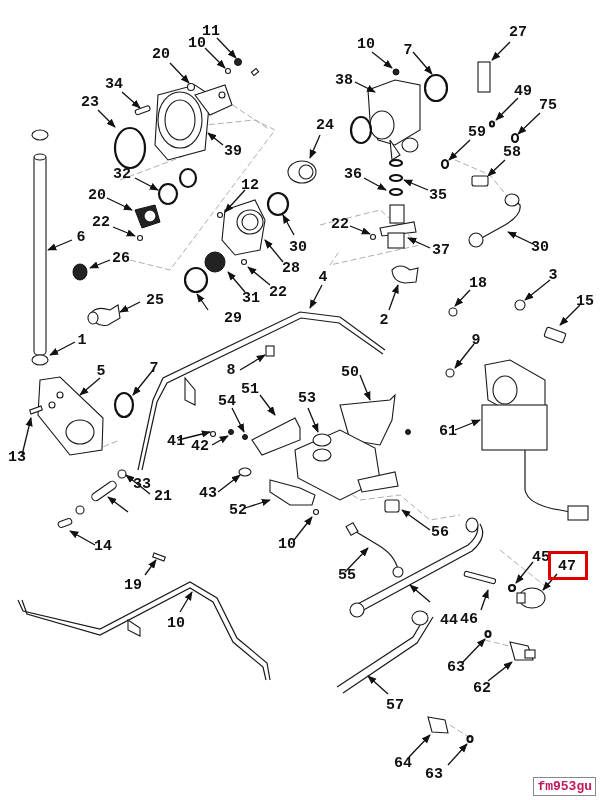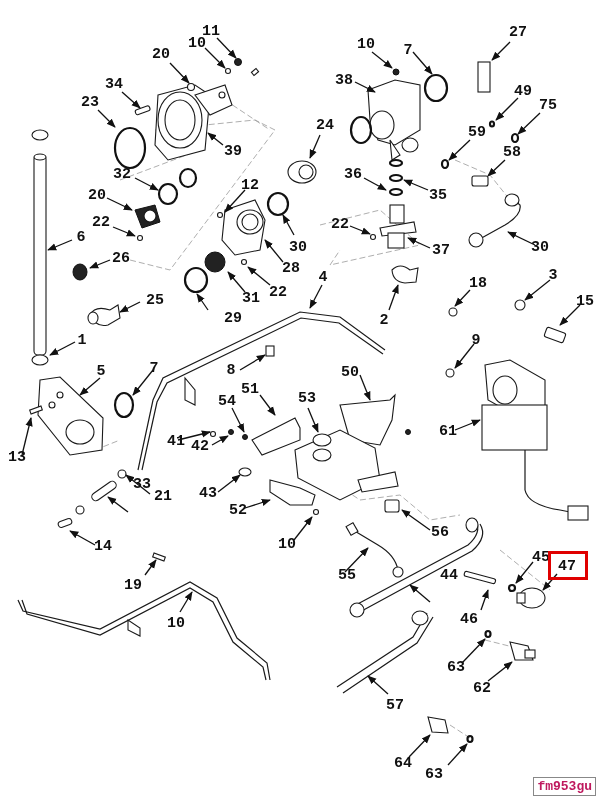--- a/index.html
+++ b/index.html
@@ -361,21 +361,21 @@
   <span class="callout" style="left:142px;top:484px">33</span>
   <span class="callout" style="left:238px;top:510px">52</span>
   <span class="callout" style="left:287px;top:544px">10</span>
   <span class="callout" style="left:440px;top:532px">56</span>
   <span class="callout" style="left:103px;top:546px">14</span>
   <span class="callout" style="left:347px;top:575px">55</span>
   <span class="callout" style="left:541px;top:557px">45</span>
   <div class="highlight-box" style="left: 548px; top: 551px; width: 40px; height: 29px; border-color: rgb(224, 0, 0);"></div>
   <span class="callout" style="left:567px;top:566px">47</span>
   <span class="callout" style="left:133px;top:585px">19</span>
-  <span class="callout" style="left:449px;top:575px">44</span>
+  <span class="callout" style="left:449px;top:620px">44</span>
   <span class="callout" style="left:469px;top:619px">46</span>
   <span class="callout" style="left:176px;top:623px">10</span>
   <span class="callout" style="left:456px;top:667px">63</span>
   <span class="callout" style="left:482px;top:688px">62</span>
   <span class="callout" style="left:395px;top:705px">57</span>
   <span class="callout" style="left:403px;top:763px">64</span>
   <span class="callout" style="left:434px;top:774px">63</span>
 
   <div class="figure-id">fm953gu</div>
 </div>

